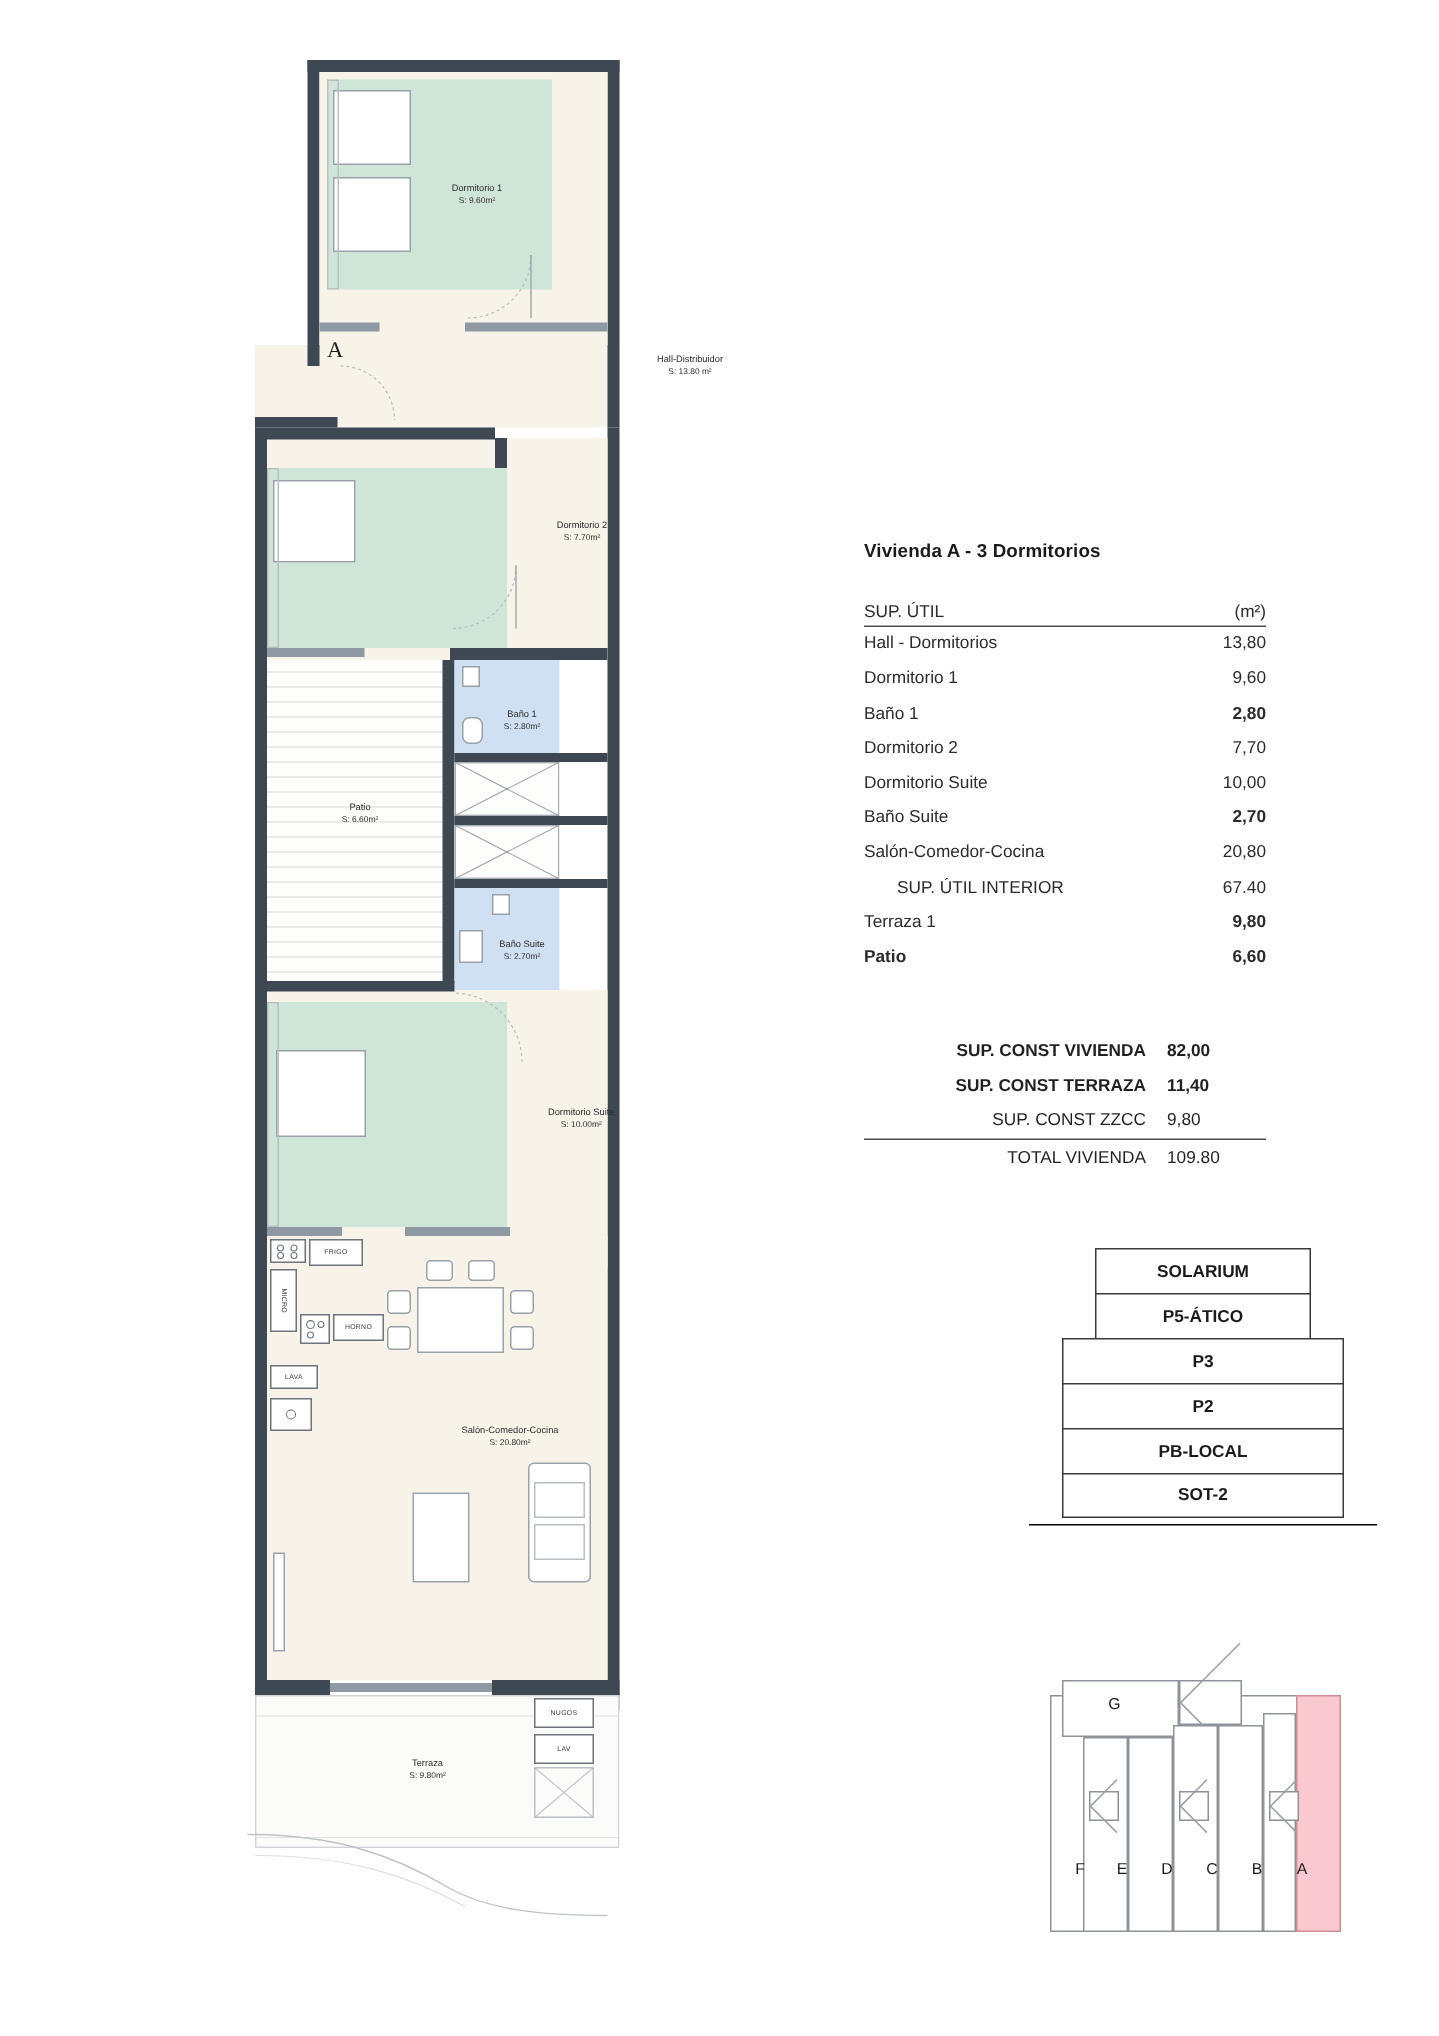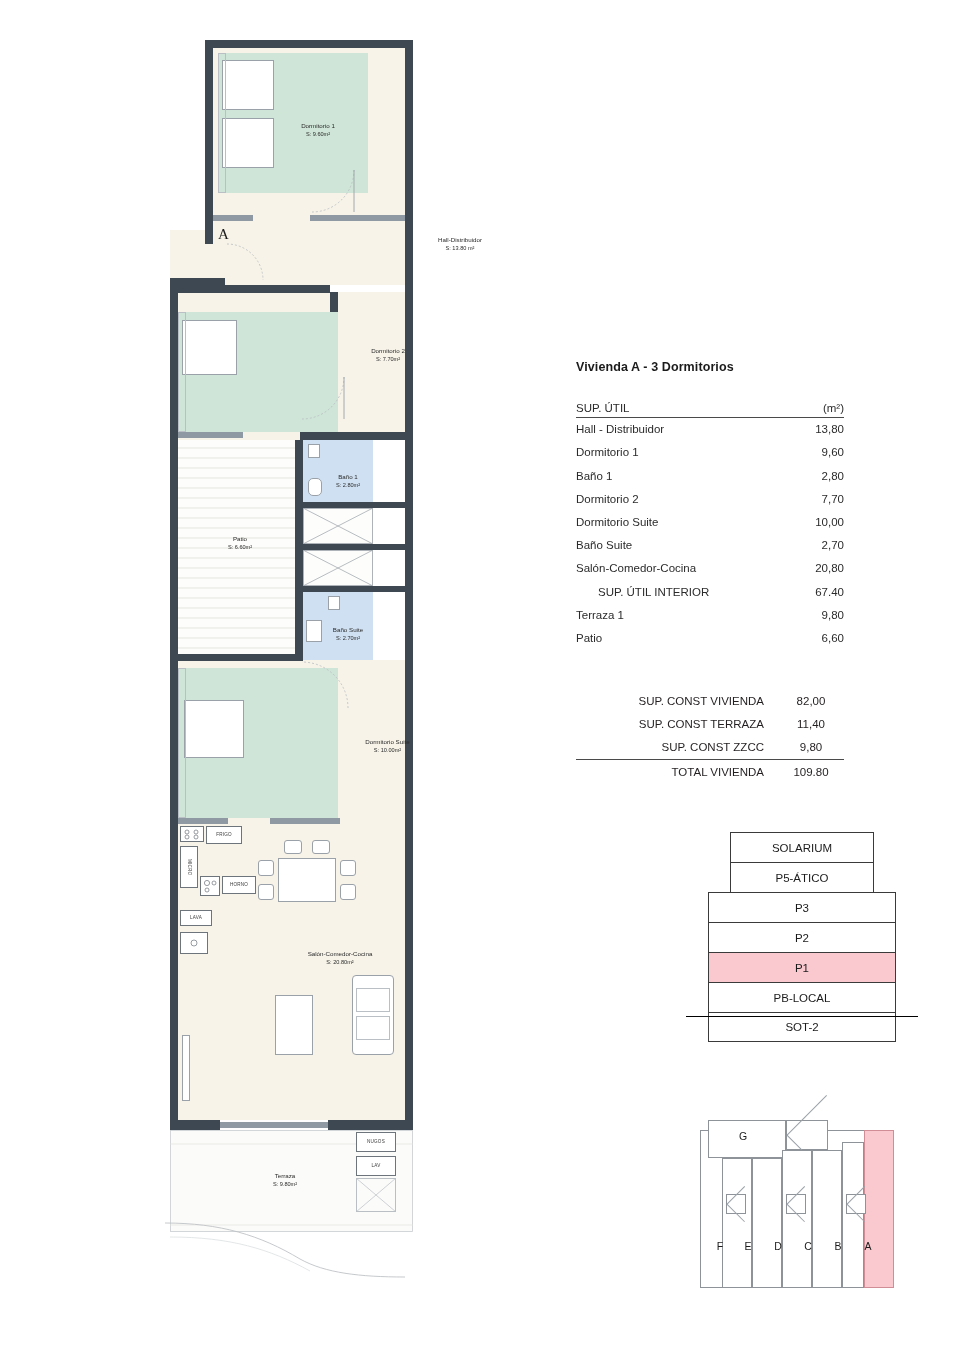--- a/index.html
+++ b/index.html
@@ -107,51 +107,52 @@
     vertical-align: bottom;
     white-space: nowrap;
   }
   .tbl td.val {
     text-align: right;
     width: 66px;
   }
   .hdr td { padding-bottom: 3px; }
   .rule-under td { border-bottom: 0.9px solid #4a4a4a; }
   .indent { padding-left: 22px !important; margin-top: 44px; }
-  .bold { font-weight: normal; }
+  .bold { font-weight: bold; }
 
   #totals {
     margin-top: 40px;
     width: 268px;
     border-collapse: collapse;
     font-size: 11.5px;
   }
   #totals td { padding: 5.6px 0; white-space: nowrap; }
   #totals td.lbl { text-align: right; padding-right: 14px; }
-  #totals td.val { text-align: center; width: 66px; }
+  #totals td.val { text-align: left; width: 66px; }
   #totals tr.lastline td { border-bottom: 0.9px solid #4a4a4a; }
 
   
   #floorstack {
     position: absolute;
     left: 708px;
     top: 832px;
     width: 188px;
   }
   .fl {
     box-sizing: border-box;
     border: 0.9px solid #3a3a3a;
     border-bottom: none;
     height: 30px;
     display: flex;
     align-items: center;
     justify-content: center;
     font-size: 11.5px;
     background: #ffffff;
     color: #1b1b1b;
+    font-weight: bold;
   }
   .fl.last { border-bottom: 0.9px solid #3a3a3a; }
   .fl.narrow { margin: 0 22px; }
   .fl.hi { background: #f9c9cf; }
   #groundline {
     position: absolute;
     left: -22px;
     top: 184px;
     width: 232px;
     height: 0;
@@ -413,21 +414,21 @@
 <div id="panel">
   <div class="title">Vivienda A - 3 Dormitorios</div>
 
   <table class="tbl">
     <tbody>
       <tr class="hdr rule-under">
         <td>SUP. ÚTIL</td>
         <td class="val">(m²)</td>
       </tr>
       <tr>
-          <td>Hall - Distribuidor</td>
+          <td>Hall - Dormitorios</td>
           <td class="val">13,80</td>
         </tr>
       <tr>
           <td>Dormitorio 1</td>
           <td class="val">9,60</td>
         </tr>
       <tr>
           <td>Baño 1</td>
           <td class="val bold">2,80</td>
         </tr>
@@ -482,21 +483,20 @@
         </tr>
     </tbody>
   </table>
 </div>
 
 <div id="floorstack">
   <div class="fl narrow">SOLARIUM</div>
   <div class="fl narrow">P5-ÁTICO</div>
   <div class="fl">P3</div>
   <div class="fl">P2</div>
-  <div class="fl hi">P1</div>
   <div class="fl">PB-LOCAL</div>
   <div class="fl last">SOT-2</div>
   <div id="groundline"></div>
 </div>
 
 <div id="keyplan">
 
   <div class="kp" style="left:0px; top:12px; width:178px; height:158px;"></div>
 
   <div class="kp" style="left:8px; top:2px; width:78px; height:38px;"></div>

